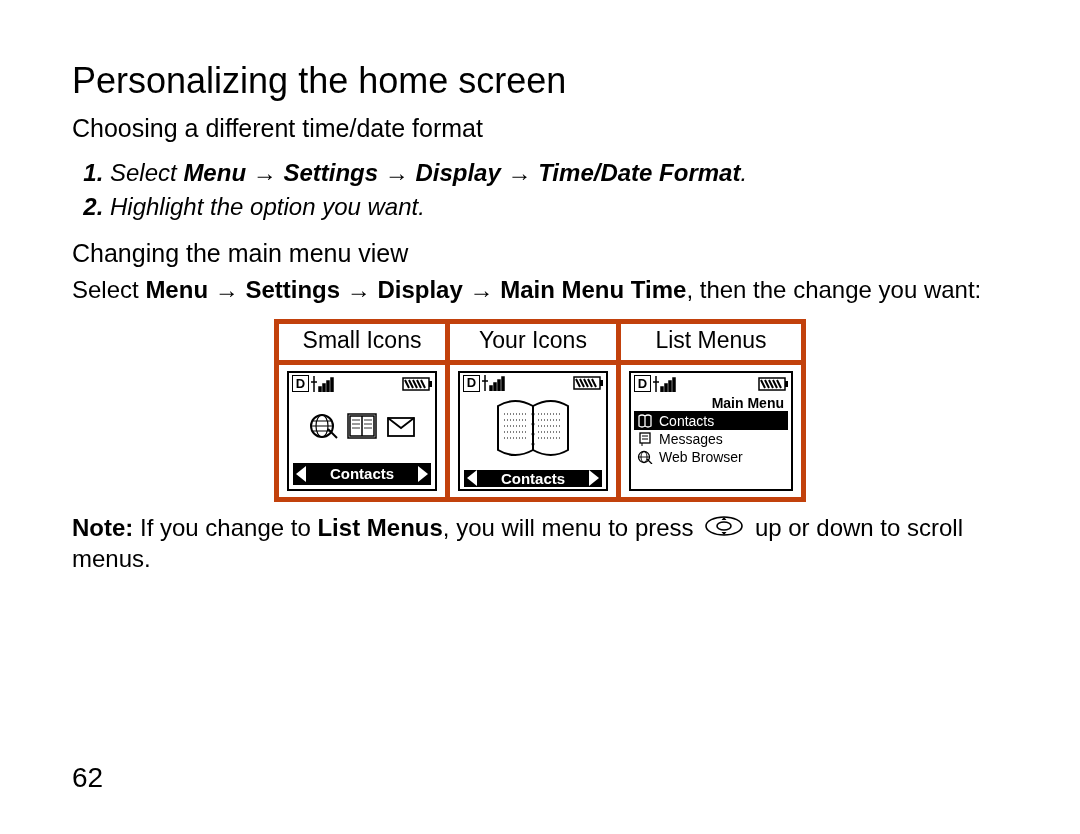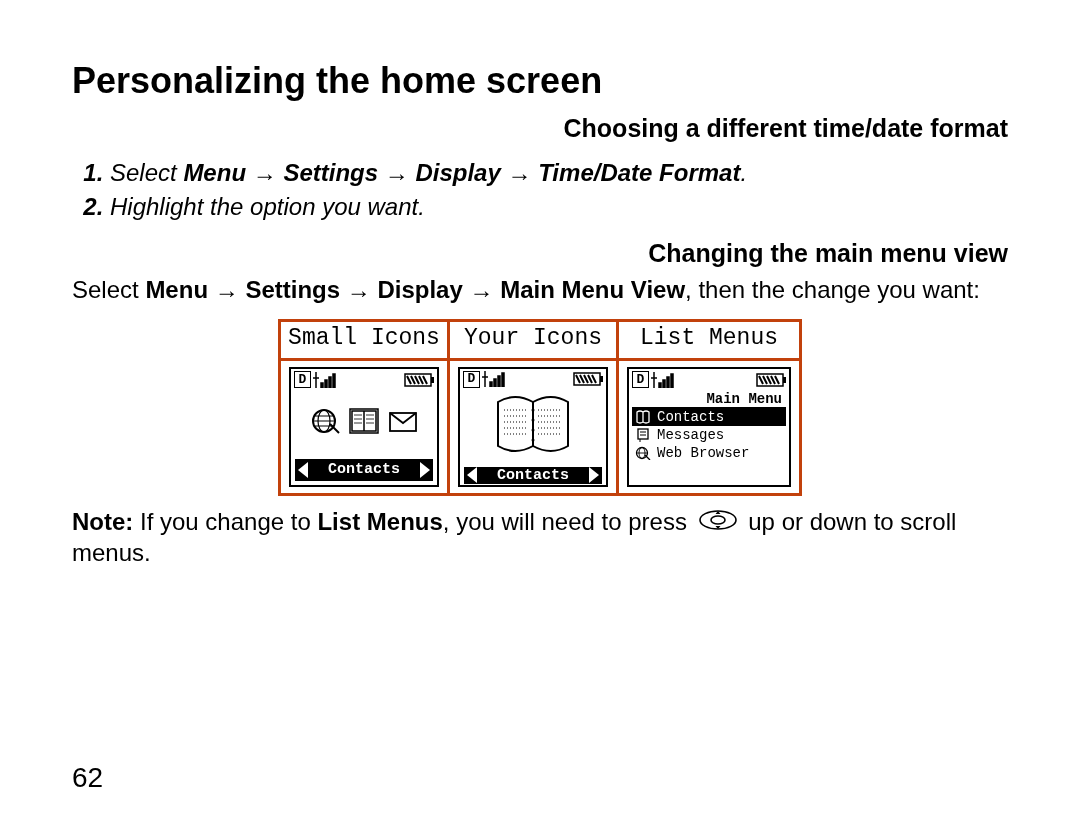--- a/index.html
+++ b/index.html
@@ -15,53 +15,51 @@
   }
   .page {
     padding: 60px 72px 40px 72px;
     box-sizing: border-box;
     height: 100%;
     display: flex;
     flex-direction: column;
   }
   h1 {
     font-size: 36px;
-    font-weight: bold;
+    font-weight: normal;
     margin: 0 0 6px 0;
   }
   h2 {
     font-size: 25px;
-    font-weight: bold;
+    font-weight: normal;
     margin: 6px 0 4px 0;
-    text-align: right;
   }
   ol {
     margin: 6px 0 6px 0;
     padding-left: 38px;
     font-size: 24px;
     font-style: italic;
   }
   ol li { margin: 6px 0; }
   ol li::marker { font-weight: bold; }
   p { margin: 4px 0 8px 0; font-size: 24px; line-height: 1.2; }
   .arrow { font-family: sans-serif; }
   b { font-weight: bold; }
   table.mview {
     border-collapse: collapse;
     border: 1px solid #000;
     margin: 6px auto 8px auto;
   }
   table.mview td {
-    border: 3px solid #c2410c;
+    border: 5px solid #c2410c;
     text-align: center;
     vertical-align: top;
     padding: 0;
     font-size: 23px;
     height: 30px;
-    font-family: Liberation Mono, monospace;
   }
   table.mview td.head { padding: 3px 0; }
   table.mview td.cell { padding: 6px 8px 6px 8px; }
   .phone {
     width: 150px;
     height: 120px;
     border: 2px solid #000;
     box-sizing: border-box;
     background: #fff;
     display: flex;
@@ -153,21 +151,21 @@
 
 
   <p>
     <span>Select </span>
     <b>Menu</b>
     <b class="arrow">→</b>
     <b>Settings</b>
     <b class="arrow">→</b>
     <b>Display</b>
     <b class="arrow">→</b>
-    <b>Main Menu View</b><span>, then the change you want:</span>
+    <b>Main Menu Time</b><span>, then the change you want:</span>
   </p>
 
   <table class="mview">
     <tbody>
         <tr>
       <td class="head" style="width:164px;">Small Icons</td>
       <td class="head" style="width:164px;">Your Icons</td>
       <td class="head" style="width:178px;">List Menus</td>
     </tr>
     <tr>
@@ -305,21 +303,21 @@
               <span>Web Browser</span>
             </div>
           </div>
         </div>
       </td>
     </tr>
   </tbody>
     </table>
 
   <p>
-    <b>Note:</b><span> If you change to </span><b>List Menus</b><span>, you will need to press </span>
+    <b>Note:</b><span> If you change to </span><b>List Menus</b><span>, you will menu to press </span>
     <span class="note-icon">
       <svg width="40" height="24" viewBox="0 0 40 24">
         <ellipse cx="20" cy="12" rx="18" ry="9" fill="none" stroke="#000" stroke-width="1.6"></ellipse>
         <ellipse cx="20" cy="12" rx="7" ry="4" fill="none" stroke="#000" stroke-width="1.6"></ellipse>
         <path d="M20 3 l-2.5 3 h5 z M20 21 l-2.5 -3 h5 z" fill="#000"></path>
       </svg>
     </span>
     <span> up or down to scroll menus.</span>
   </p>
 

